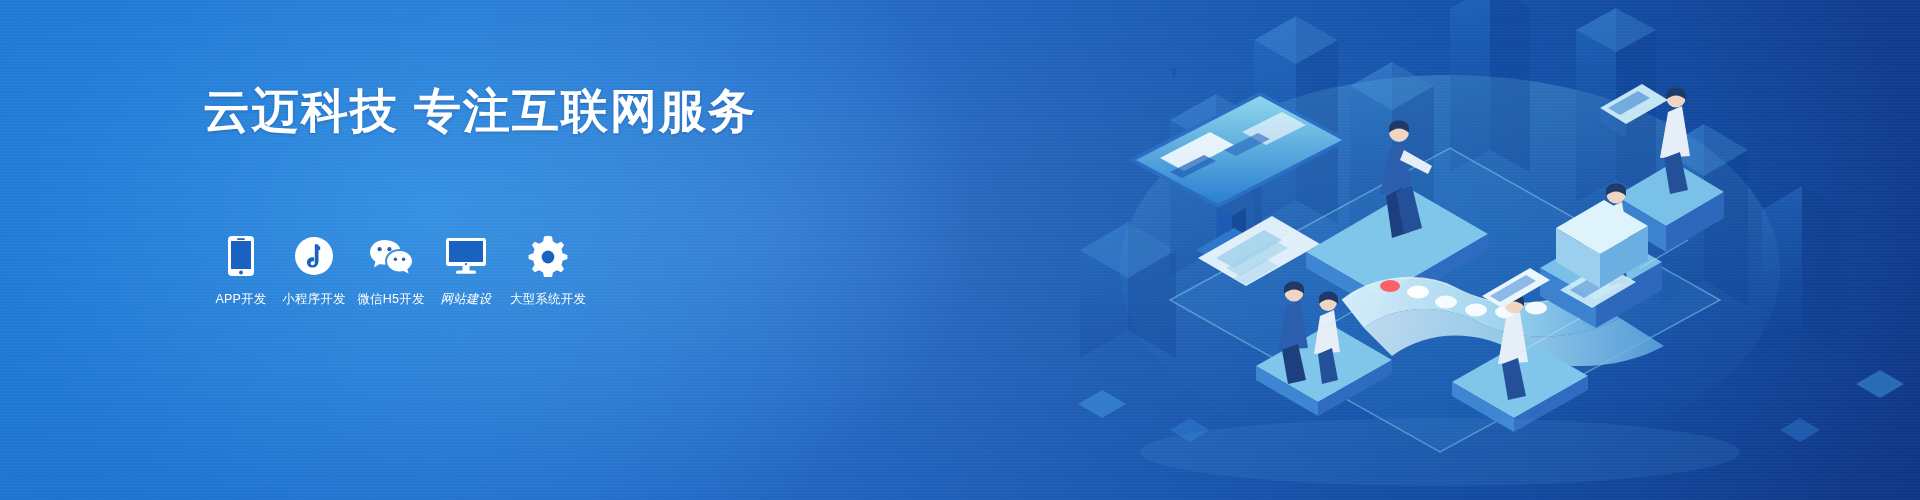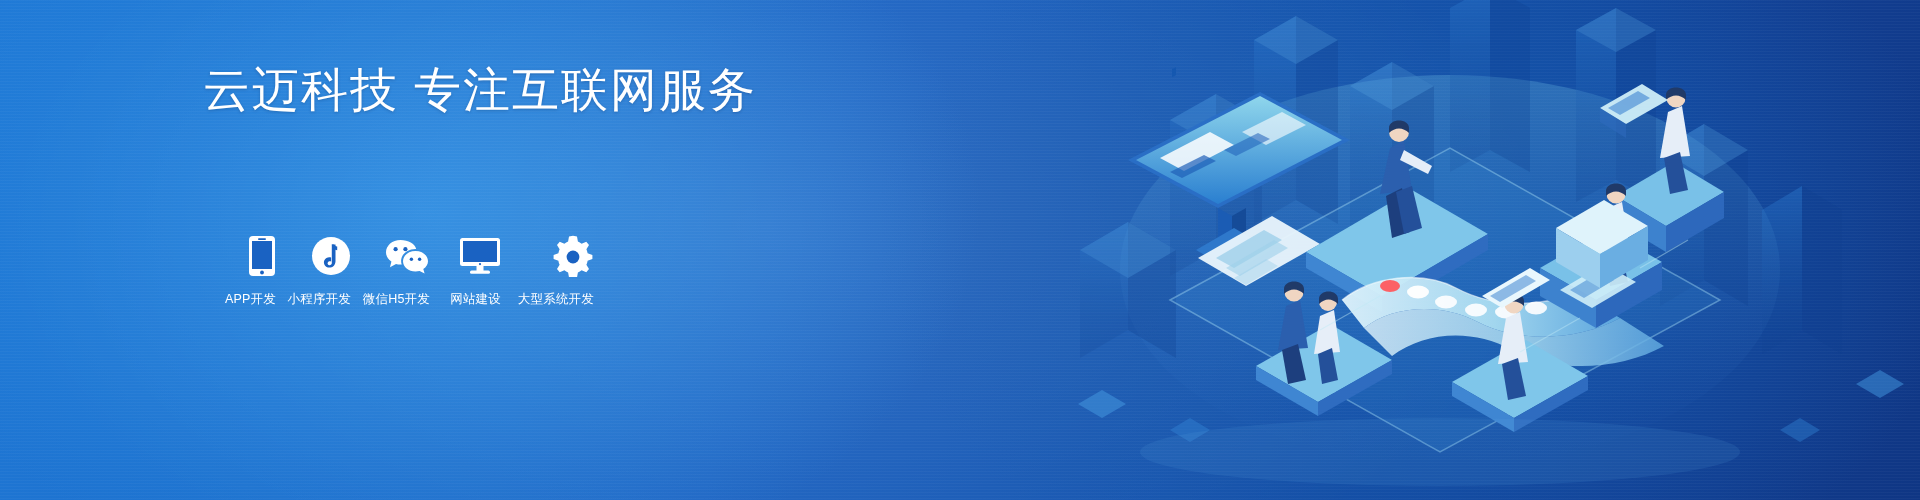--- a/index.html
+++ b/index.html
@@ -38,25 +38,26 @@
 
   
   #copy {
     position:absolute;
     left:203px; top:64px;
     width:760px;
   }
   #headline {
     font-size:47px;
     line-height:1.12;
-    font-weight:normal;
+    font-weight:bold;
     color:#ffffff;
     letter-spacing:2px;
     white-space:nowrap;
     text-shadow:0 1px 3px rgba(0,30,80,0.25);
+    margin-top:21px;
   }
   #subtitle { margin-top:26px; }
   .sub-line {
     font-size:21px;
     line-height:34px;
     color:#eaf2fd;
     letter-spacing:0.6px;
     white-space:nowrap;
     font-weight:normal;
   }
@@ -65,42 +66,42 @@
   #services {
     position:absolute;
     left:206px; top:233px;
     display:flex;
     align-items:flex-start;
   }
   .service {
     width:72px;
     display:flex;
     flex-direction:column;
-    align-items:flex-end;
+    align-items:center;
     margin-right:1px;
   }
   .service-icon {
     height:46px;
     display:flex;
     align-items:center;
     justify-content:center;
   }
   .service-icon svg { display:block; }
   .service-label {
     margin-top:12px;
     font-size:12.5px;
     color:#ffffff;
     white-space:nowrap;
     letter-spacing:0.2px;
   }
   
   .service.s0 { width:70px; }
   .service.s1 { width:74px; }
   .service.s2 { width:78px; }
-  .service.s3 { width:70px; }
+  .service.s3 { width:70px;font-style:italic; }
   .service.s4 { width:92px; }
 
   
   #illus {
     position:absolute;
     right:0; top:0;
     width:900px; height:500px;
   }
   #illus svg { display:block; }
 </style>

